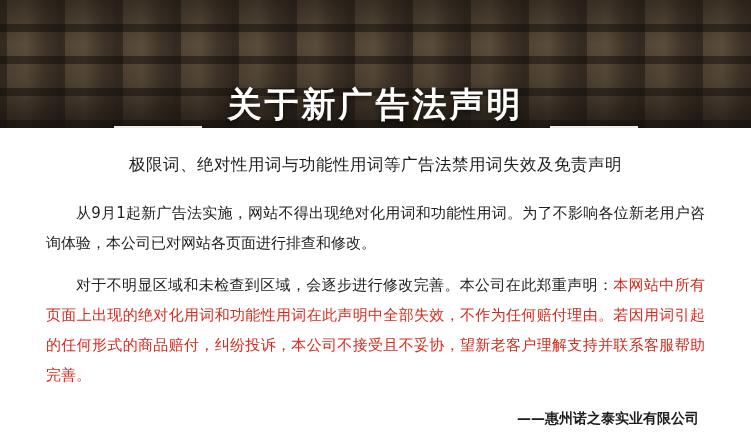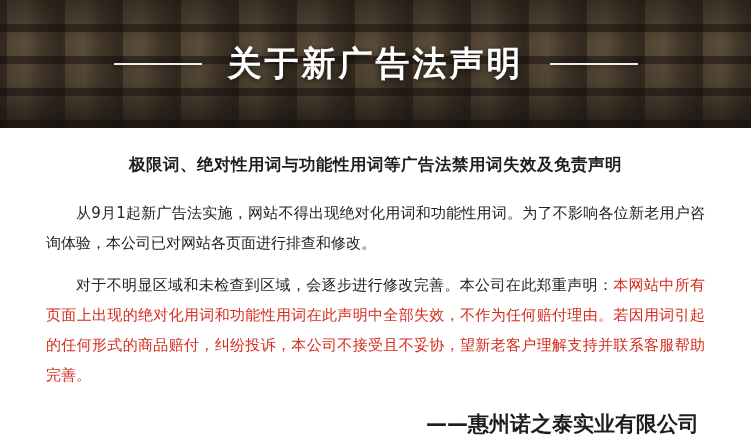--- a/index.html
+++ b/index.html
@@ -60,21 +60,21 @@
   }
   .banner-dim {
     position: absolute;
     inset: 0;
     background: linear-gradient(to bottom, rgba(25,20,17,0.45), rgba(25,20,17,0.55));
   }
   .banner-title-wrap {
     position: absolute;
     inset: 0;
     display: flex;
-    align-items: center;
+    align-items: flex-end;
     justify-content: center;
   }
   .banner-title {
     color: #ffffff;
     font-size: 34px;
     font-weight: bold;
     letter-spacing: 3px;
     text-shadow: 0 2px 6px rgba(0,0,0,0.65);
     white-space: nowrap;
   }
@@ -90,41 +90,41 @@
 
   
   .content {
     padding: 26px 34px 0 34px;
     box-sizing: border-box;
   }
   .subtitle {
     text-align: center;
     color: #1d1d1d;
     font-size: 16.5px;
-    font-weight: bold;
+    font-weight: normal;
     letter-spacing: 0.5px;
     margin-bottom: 22px;
   }
   .para {
     color: #222222;
     font-size: 15px;
     line-height: 30px;
     text-align: justify;
     text-indent: 2em;
     margin: 12px;
   }
   .para + .para { margin-top: 2px; }
   .hl {
     color: #d52b1e;
   }
   .signature {
     margin-top: 20px;
     text-align: right;
     color: #1d1d1d;
-    font-size: 21px;
+    font-size: 14px;
     font-weight: bold;
     padding-right: 18px;
   }
 </style>
 </head>
 <body>
 
 <div class="page">
 
   <div class="banner">

